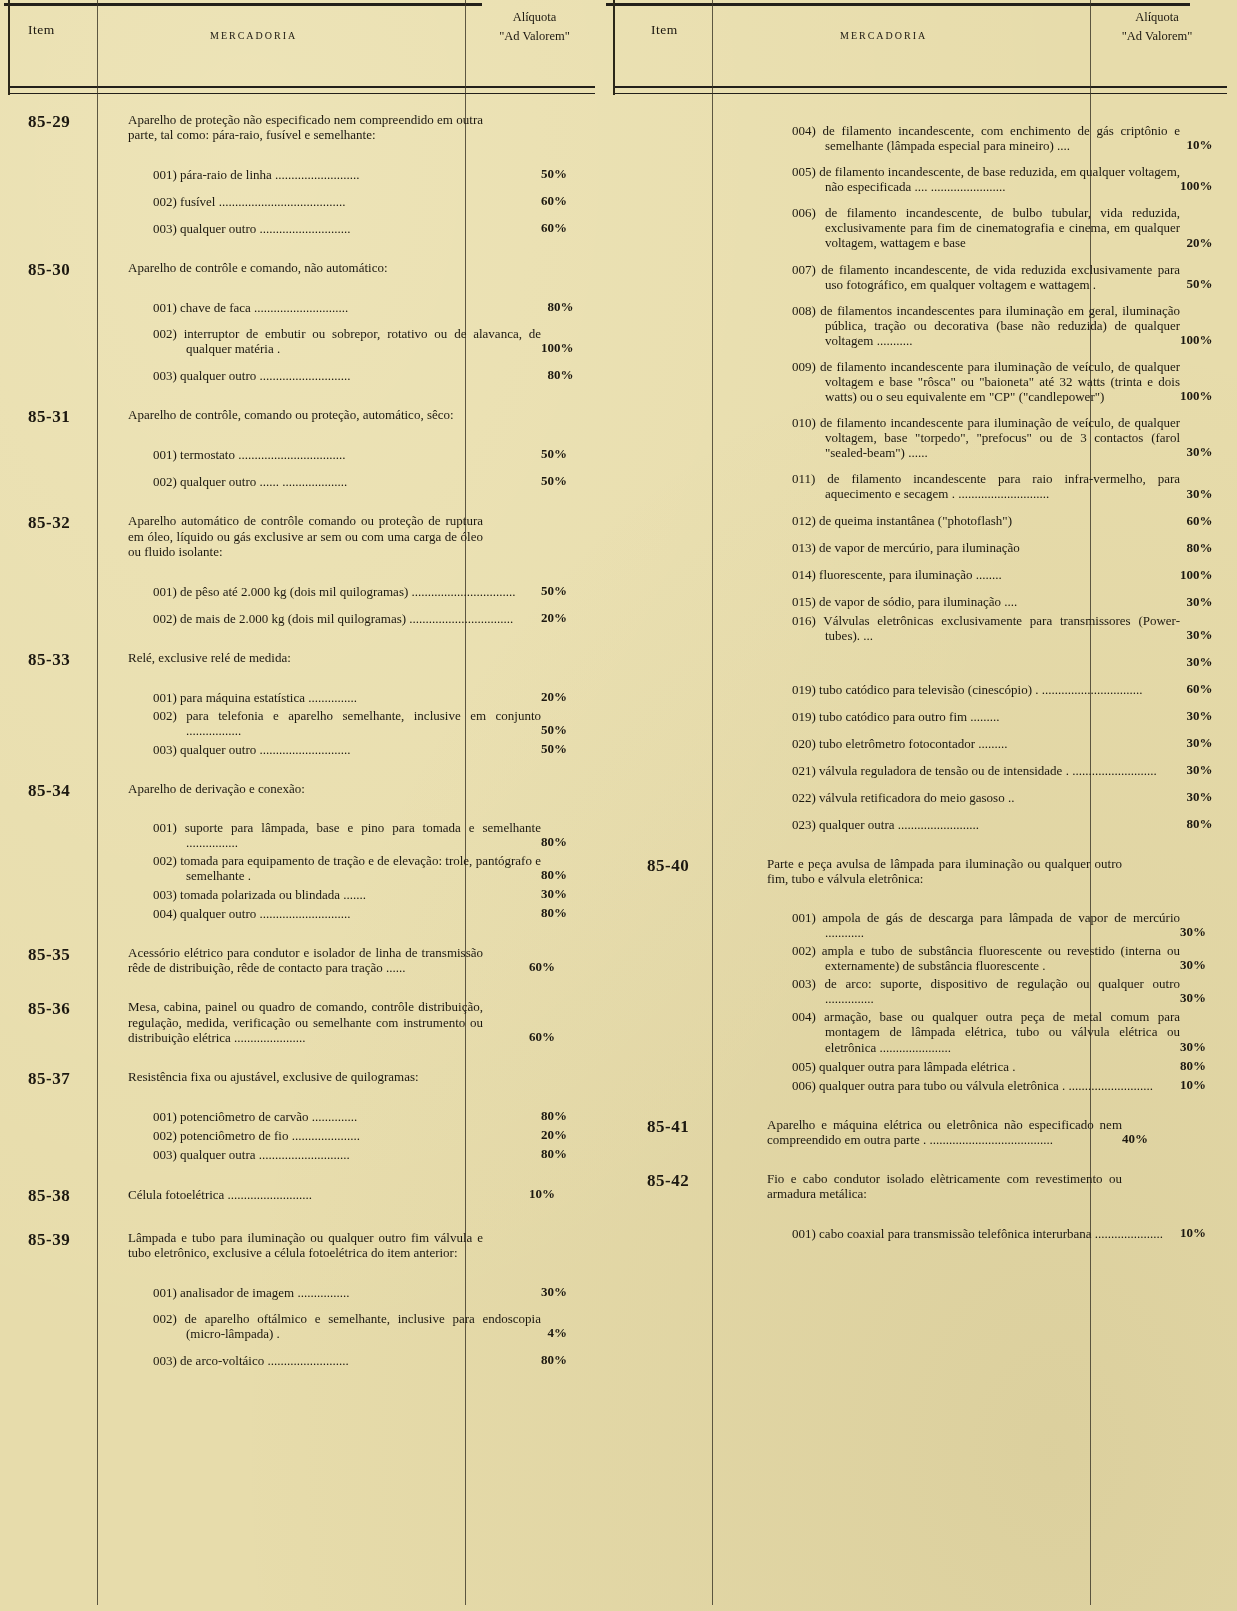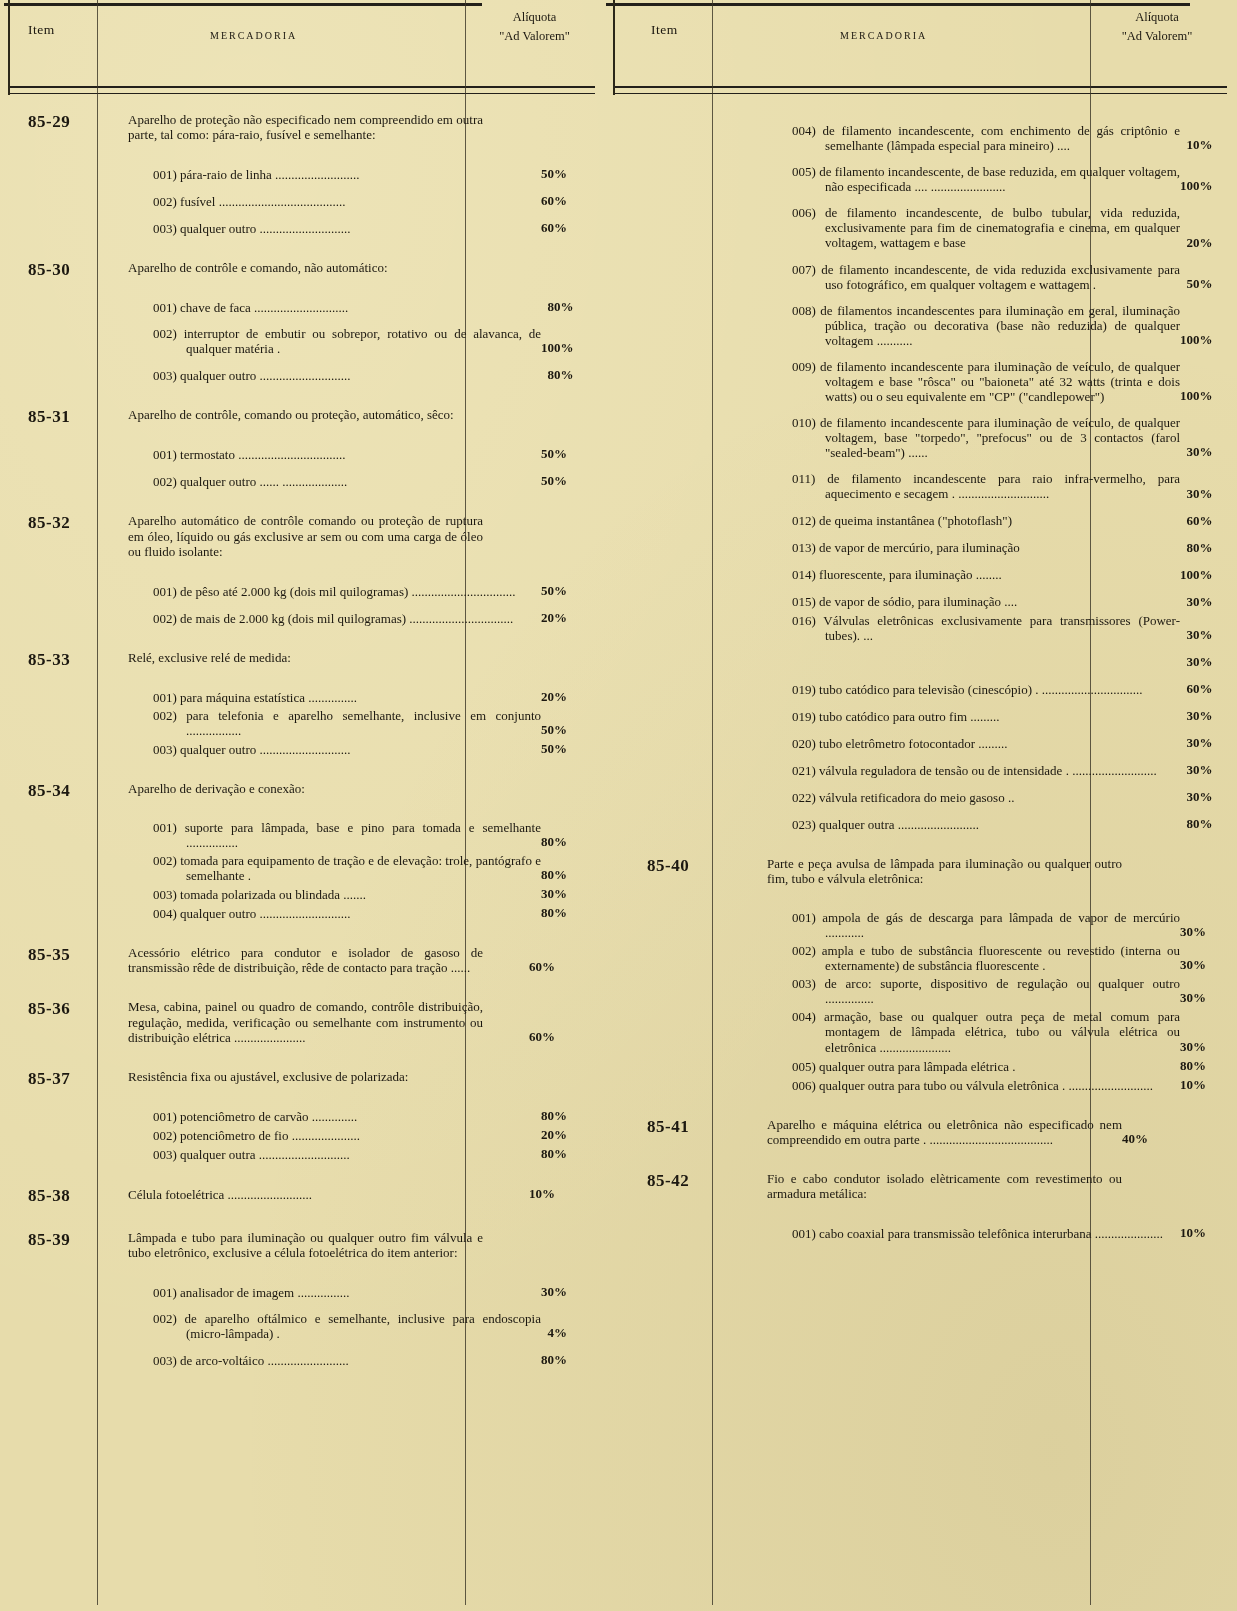--- a/index.html
+++ b/index.html
@@ -201,39 +201,39 @@
             <div class="row sub-row tight">
               <div class="txt sub"><span class="code">004)</span> <span>qualquer outro ............................</span></div>
               <div class="rate">80%</div>
             </div>
           </div>
         </div>
         <div class="entry">
           <div class="item-cell">85-35</div>
           <div class="body-cell">
             <div class="row desc-row">
-              <div class="txt desc">Acessório elétrico para condutor e isolador de gasoso de transmissão rêde de distribuição, rêde de contacto para tração ......</div>
+              <div class="txt desc">Acessório elétrico para condutor e isolador de linha de transmissão rêde de distribuição, rêde de contacto para tração ......</div>
               <div class="rate">60%</div>
             </div>
           </div>
         </div>
         <div class="entry">
           <div class="item-cell">85-36</div>
           <div class="body-cell">
             <div class="row desc-row">
               <div class="txt desc">Mesa, cabina, painel ou quadro de comando, contrôle distribuição, regulação, medida, verificação ou semelhante com instrumento ou distribuição elétrica ......................</div>
               <div class="rate">60%</div>
             </div>
           </div>
         </div>
         <div class="entry">
           <div class="item-cell">85-37</div>
           <div class="body-cell">
             <div class="row desc-row">
-              <div class="txt desc">Resistência fixa ou ajustável, exclusive de polarizada:</div>
+              <div class="txt desc">Resistência fixa ou ajustável, exclusive de quilogramas:</div>
               <div class="rate"></div>
             </div>
             <div class="row sub-row">
               <div class="txt sub"><span class="code">001)</span> <span>potenciômetro de carvão ..............</span></div>
               <div class="rate">80%</div>
             </div>
             <div class="row sub-row tight">
               <div class="txt sub"><span class="code">002)</span> <span>potenciômetro de fio .....................</span></div>
               <div class="rate">20%</div>
             </div>

